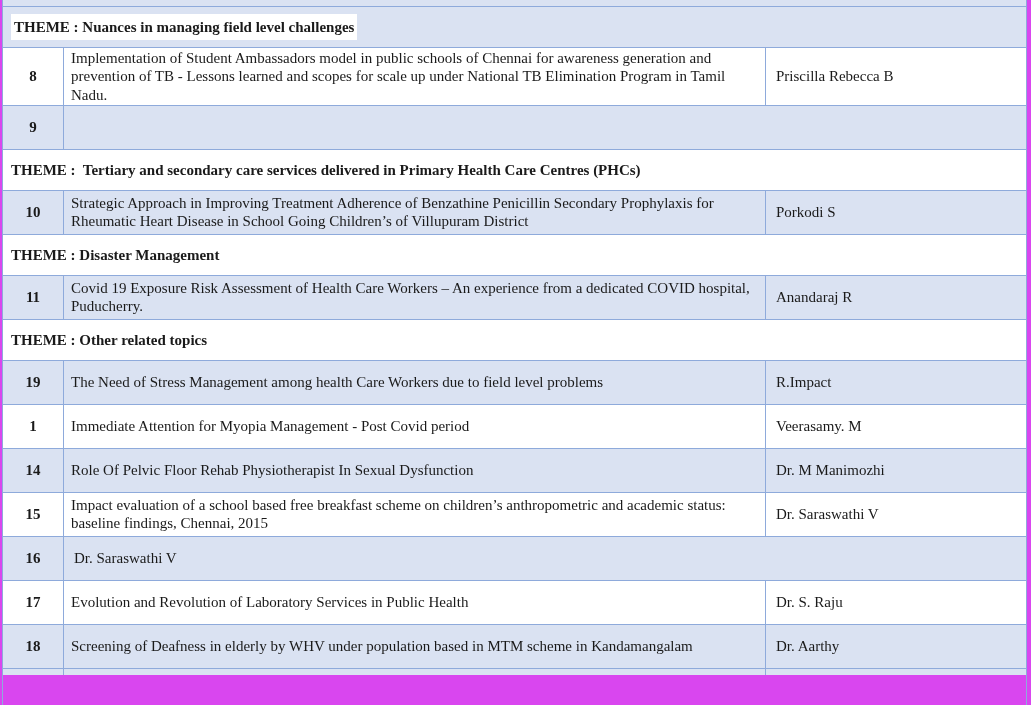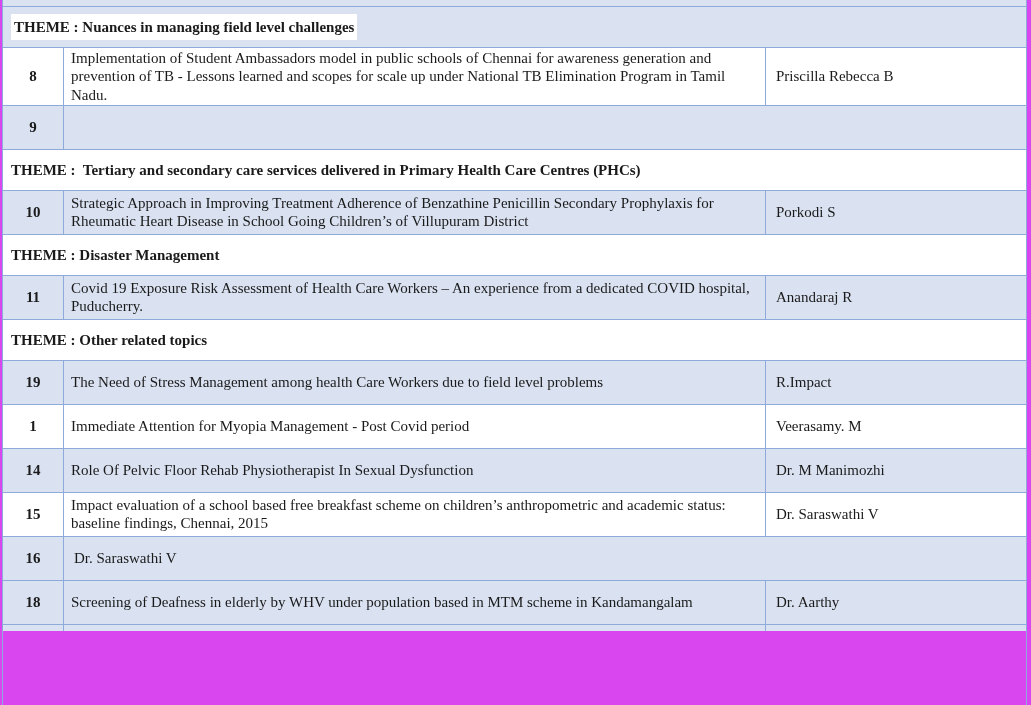--- a/index.html
+++ b/index.html
@@ -135,20 +135,25 @@
       </div>
       <div class="block row">
         <div class="cell cell-num">15</div>
         <div class="cell cell-title">Impact evaluation of a school based free breakfast scheme on children’s anthropometric and academic status: baseline findings, Chennai, 2015</div>
         <div class="cell cell-presenter">Dr. Saraswathi V</div>
       </div>
       <div class="block row shaded">
         <div class="cell cell-num">16</div>
         <div class="cell cell-presenter">Dr. Saraswathi V</div>
       </div>
+      <div class="block row">
+        <div class="cell cell-num">17</div>
+        <div class="cell cell-title">Evolution and Revolution of Laboratory Services in Public Health</div>
+        <div class="cell cell-presenter">Dr. S. Raju</div>
+      </div>
       <div class="block row shaded">
         <div class="cell cell-num">18</div>
         <div class="cell cell-title">Screening of Deafness in elderly by WHV under population based in MTM scheme in Kandamangalam</div>
         <div class="cell cell-presenter">Dr. Aarthy</div>
       </div>
       <div class="block spacer spacer-bottom">
         <div class="cell cell-num"></div>
         <div class="cell cell-title"></div>
         <div class="cell cell-presenter"></div>
       </div>

